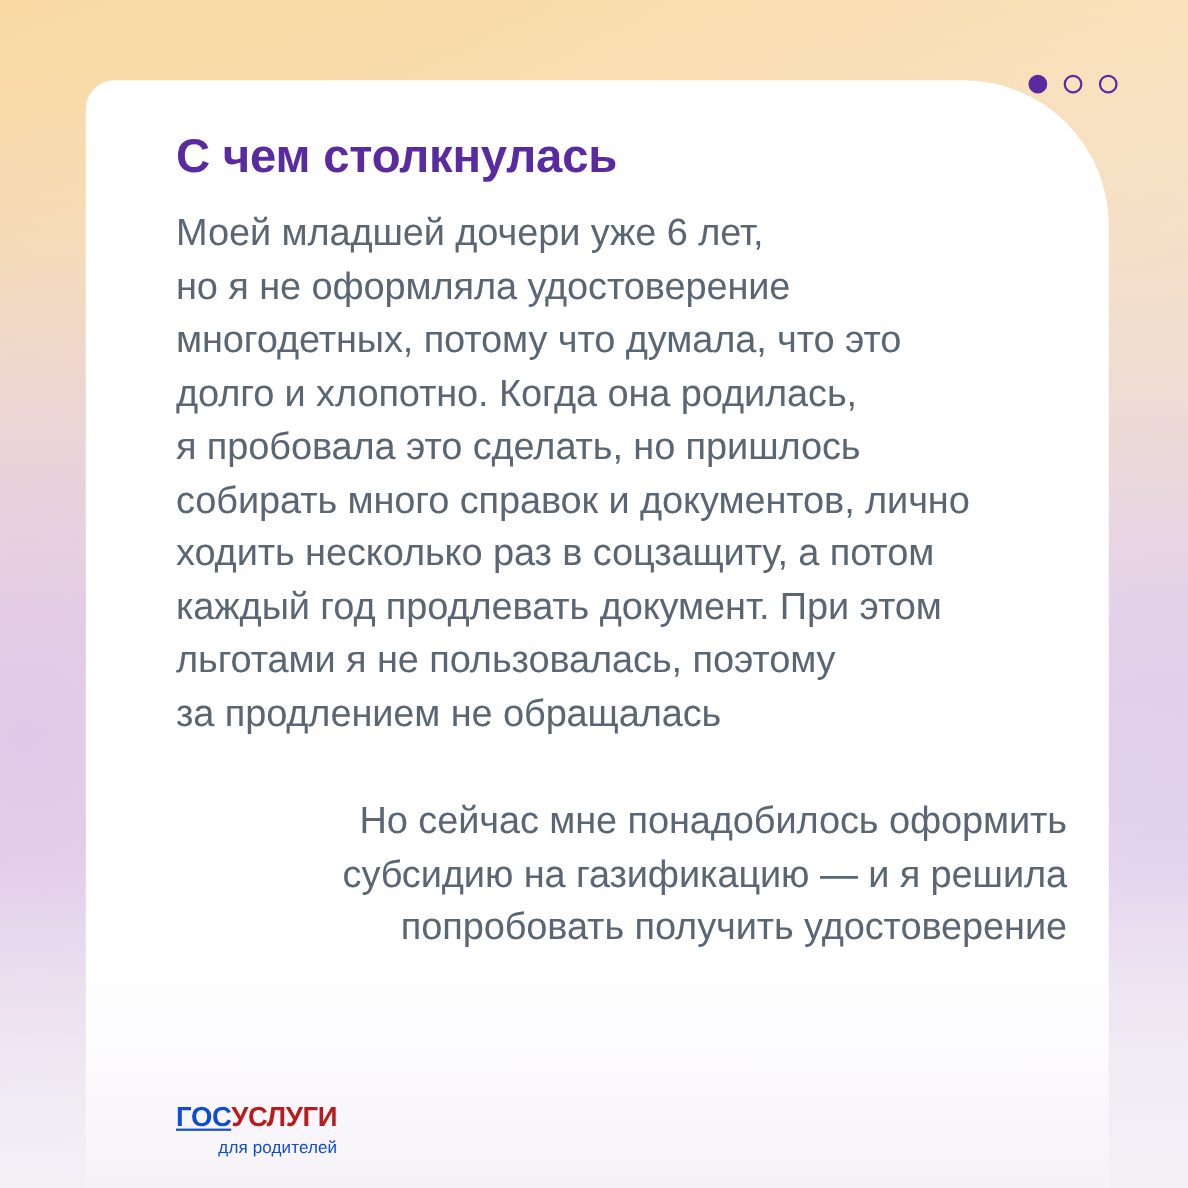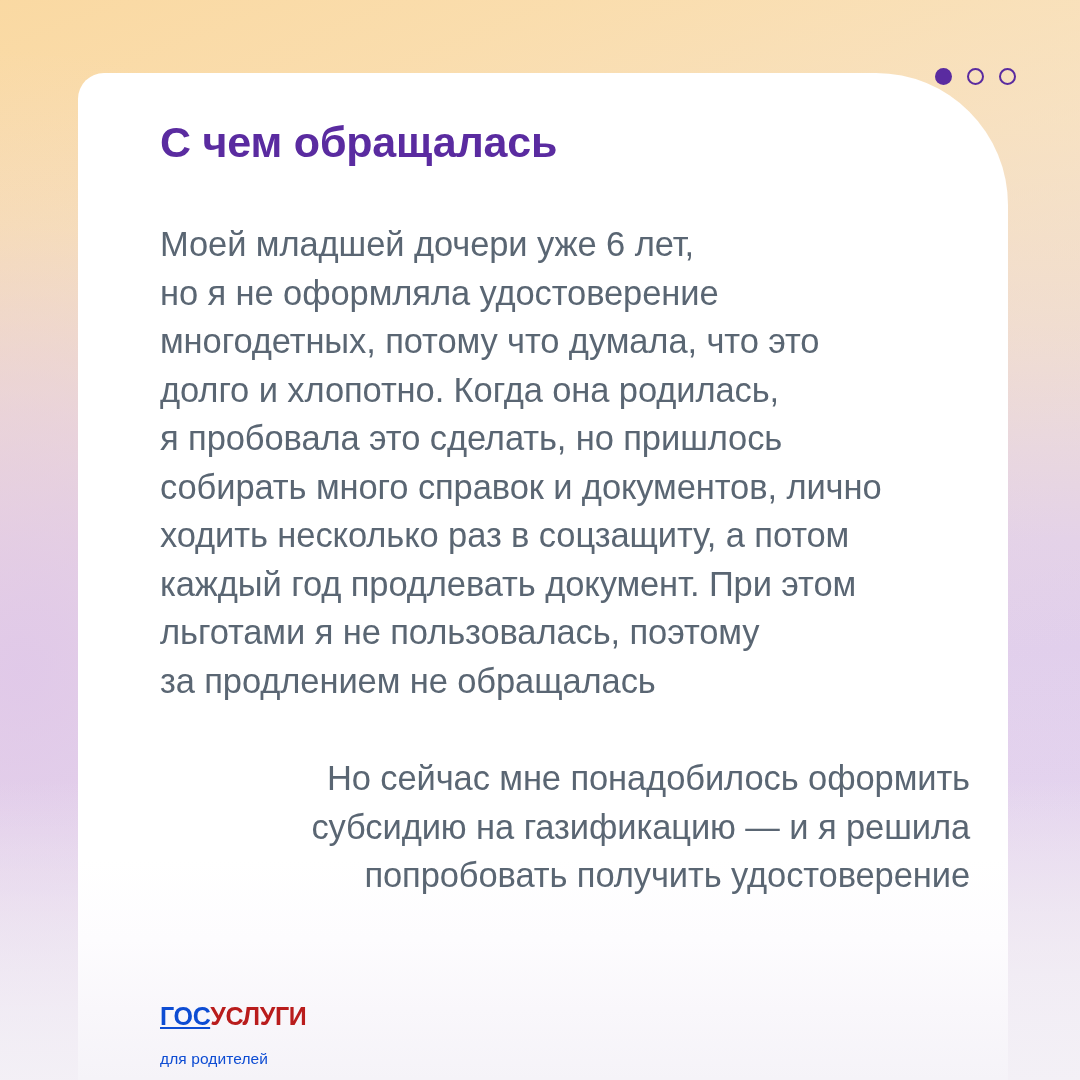--- a/index.html
+++ b/index.html
@@ -119,21 +119,21 @@
   .headline {
     margin: 0;
     font-size: 43px;
     line-height: 1.12;
     font-weight: bold;
     color: #5A2BA0;
     letter-spacing: -0.2px;
   }
 
   .body-copy {
-    margin-top: 54px;
+    margin-top: 22px;
   }
   .para {
     margin: 0;
     font-size: 34.5px;
     line-height: 48.5px;
     color: #5A6673;
     letter-spacing: -0.1px;
     white-space: pre-line;
   }
   .para + .para {
@@ -149,25 +149,26 @@
   }
   .logo-word {
     font-size: 25px;
     font-weight: bold;
     line-height: 1;
     letter-spacing: -0.3px;
   }
   .logo-gos { color: #0D4CD3; text-decoration: underline; }
   .logo-uslugi { color: #b91c1c; }
   .logo-sub {
-    margin-top: 22px;
+    margin-top: 7px;
     font-size: 15.5px;
     color: #0D4CD3;
     line-height: 1;
     letter-spacing: 0.1px;
+    text-align: right;
   }
 </style>
 </head>
 <body>
 
 <div id="page">
 
   <div class="bg-base"></div>
   <div class="bg-warm-right"></div>
   <div class="bg-cool-left"></div>
@@ -175,21 +176,21 @@
 
   <div class="card"></div>
 
   <div class="dots">
     <span class="dot filled"></span>
     <span class="dot hollow"></span>
     <span class="dot hollow"></span>
   </div>
 
   <div class="content">
-    <h1 class="headline">С чем обращалась</h1>
+    <h1 class="headline">С чем столкнулась</h1>
 
     <div class="body-copy">
       <p class="para">Моей младшей дочери уже 6 лет,
 но я не оформляла удостоверение
 многодетных, потому что думала, что это
 долго и хлопотно. Когда она родилась,
 я пробовала это сделать, но пришлось
 собирать много справок и документов, лично
 ходить несколько раз в соцзащиту, а потом
 каждый год продлевать документ. При этом

